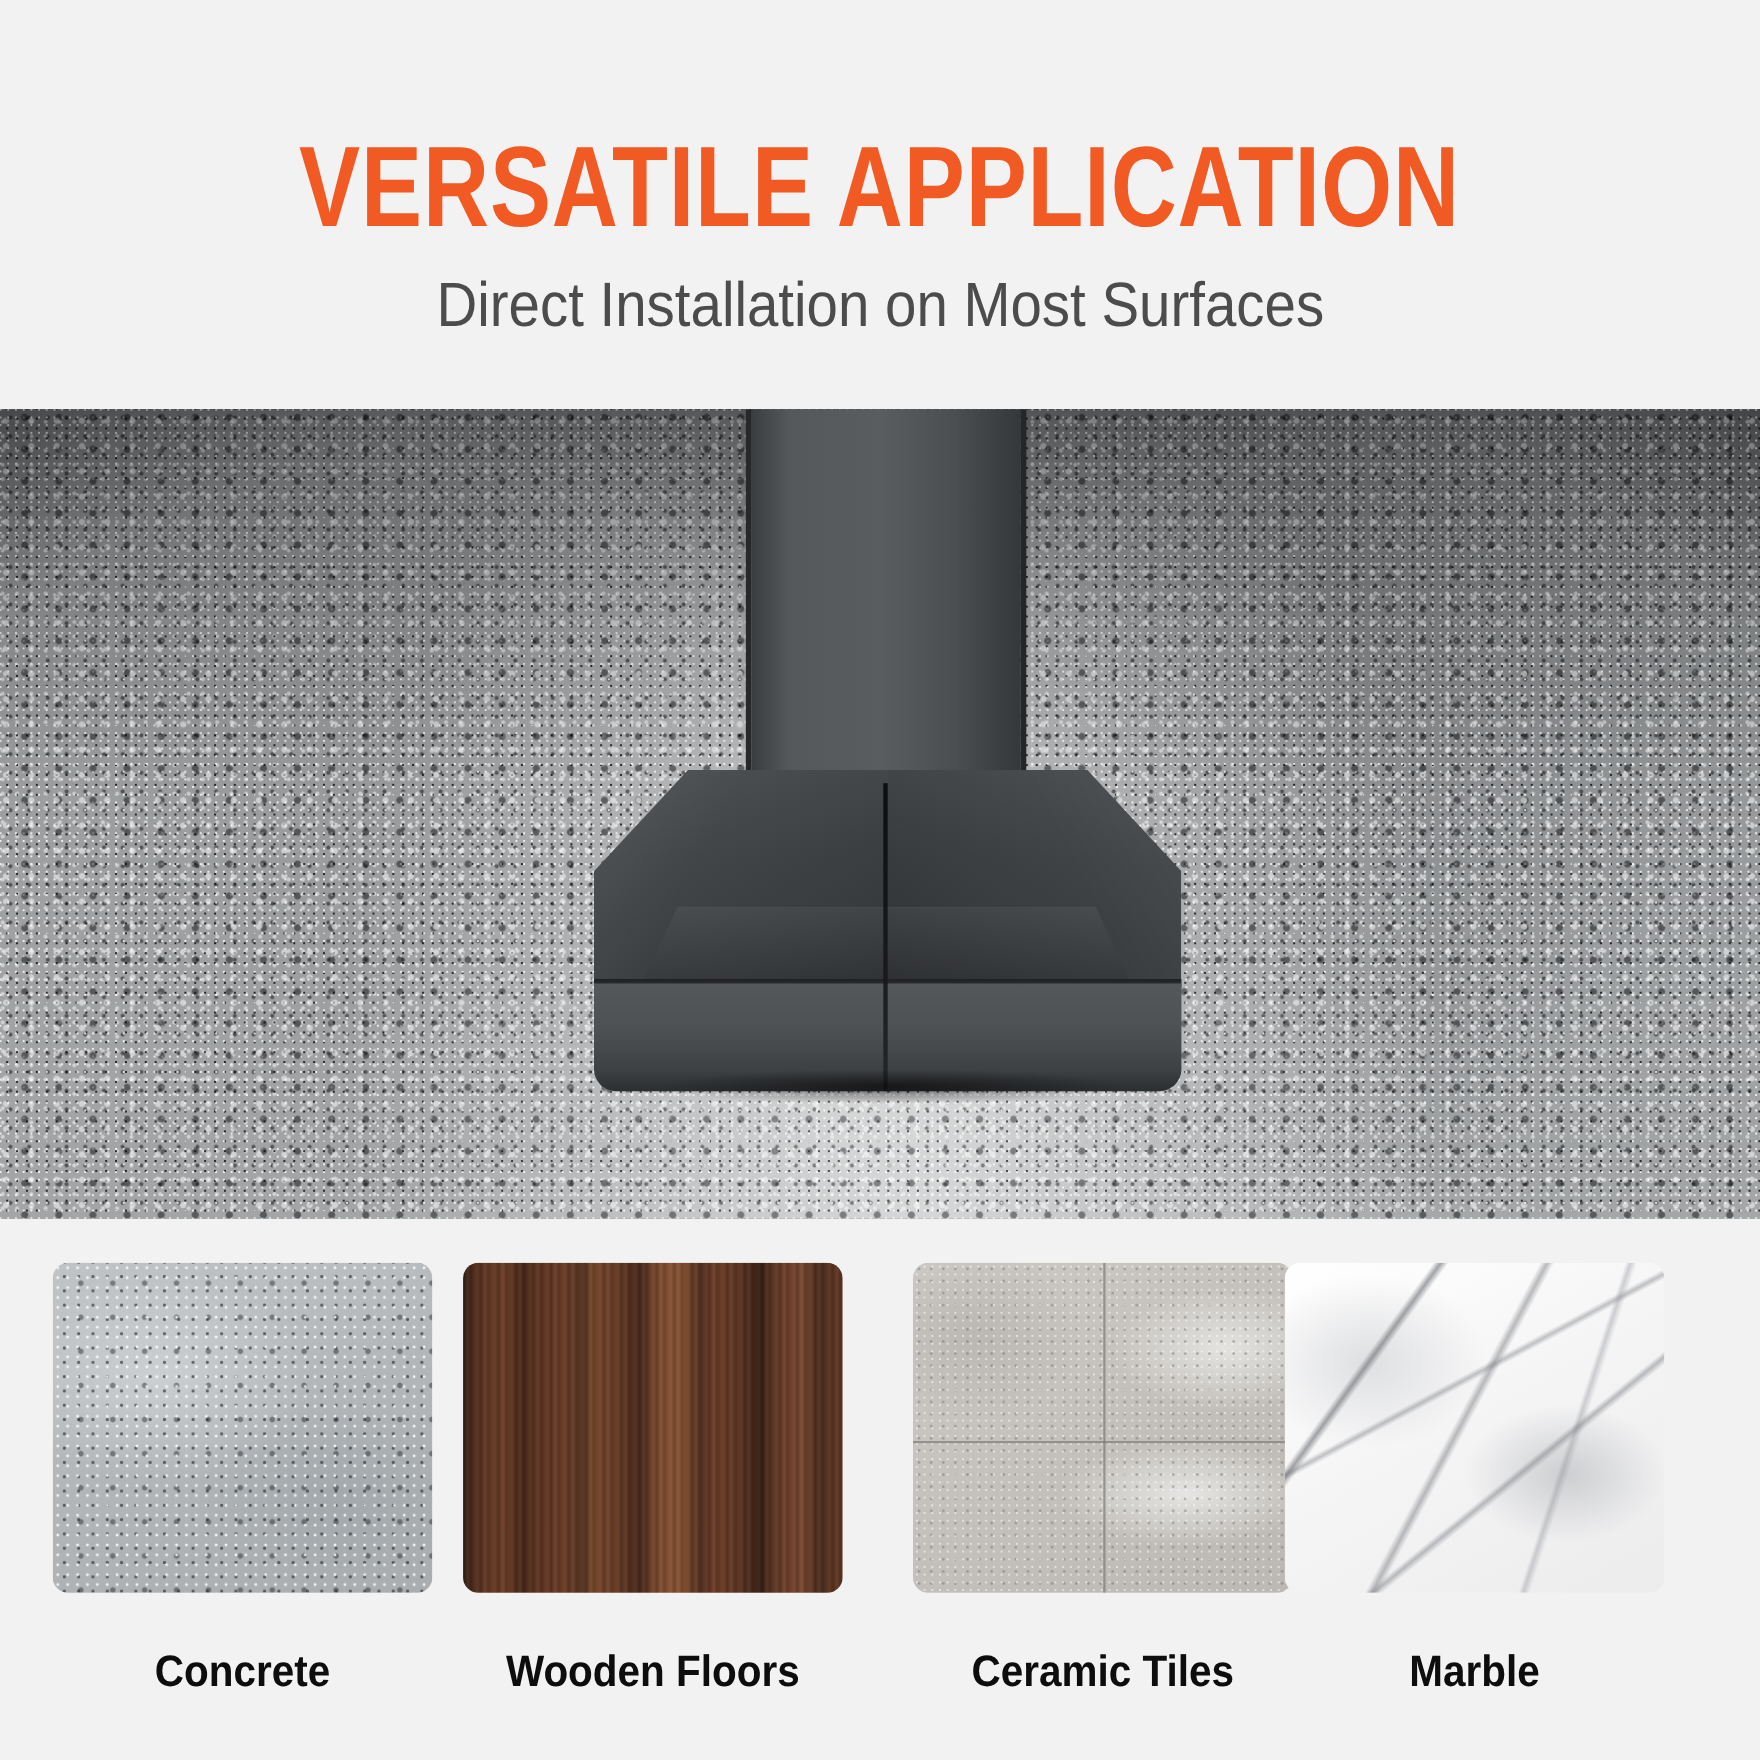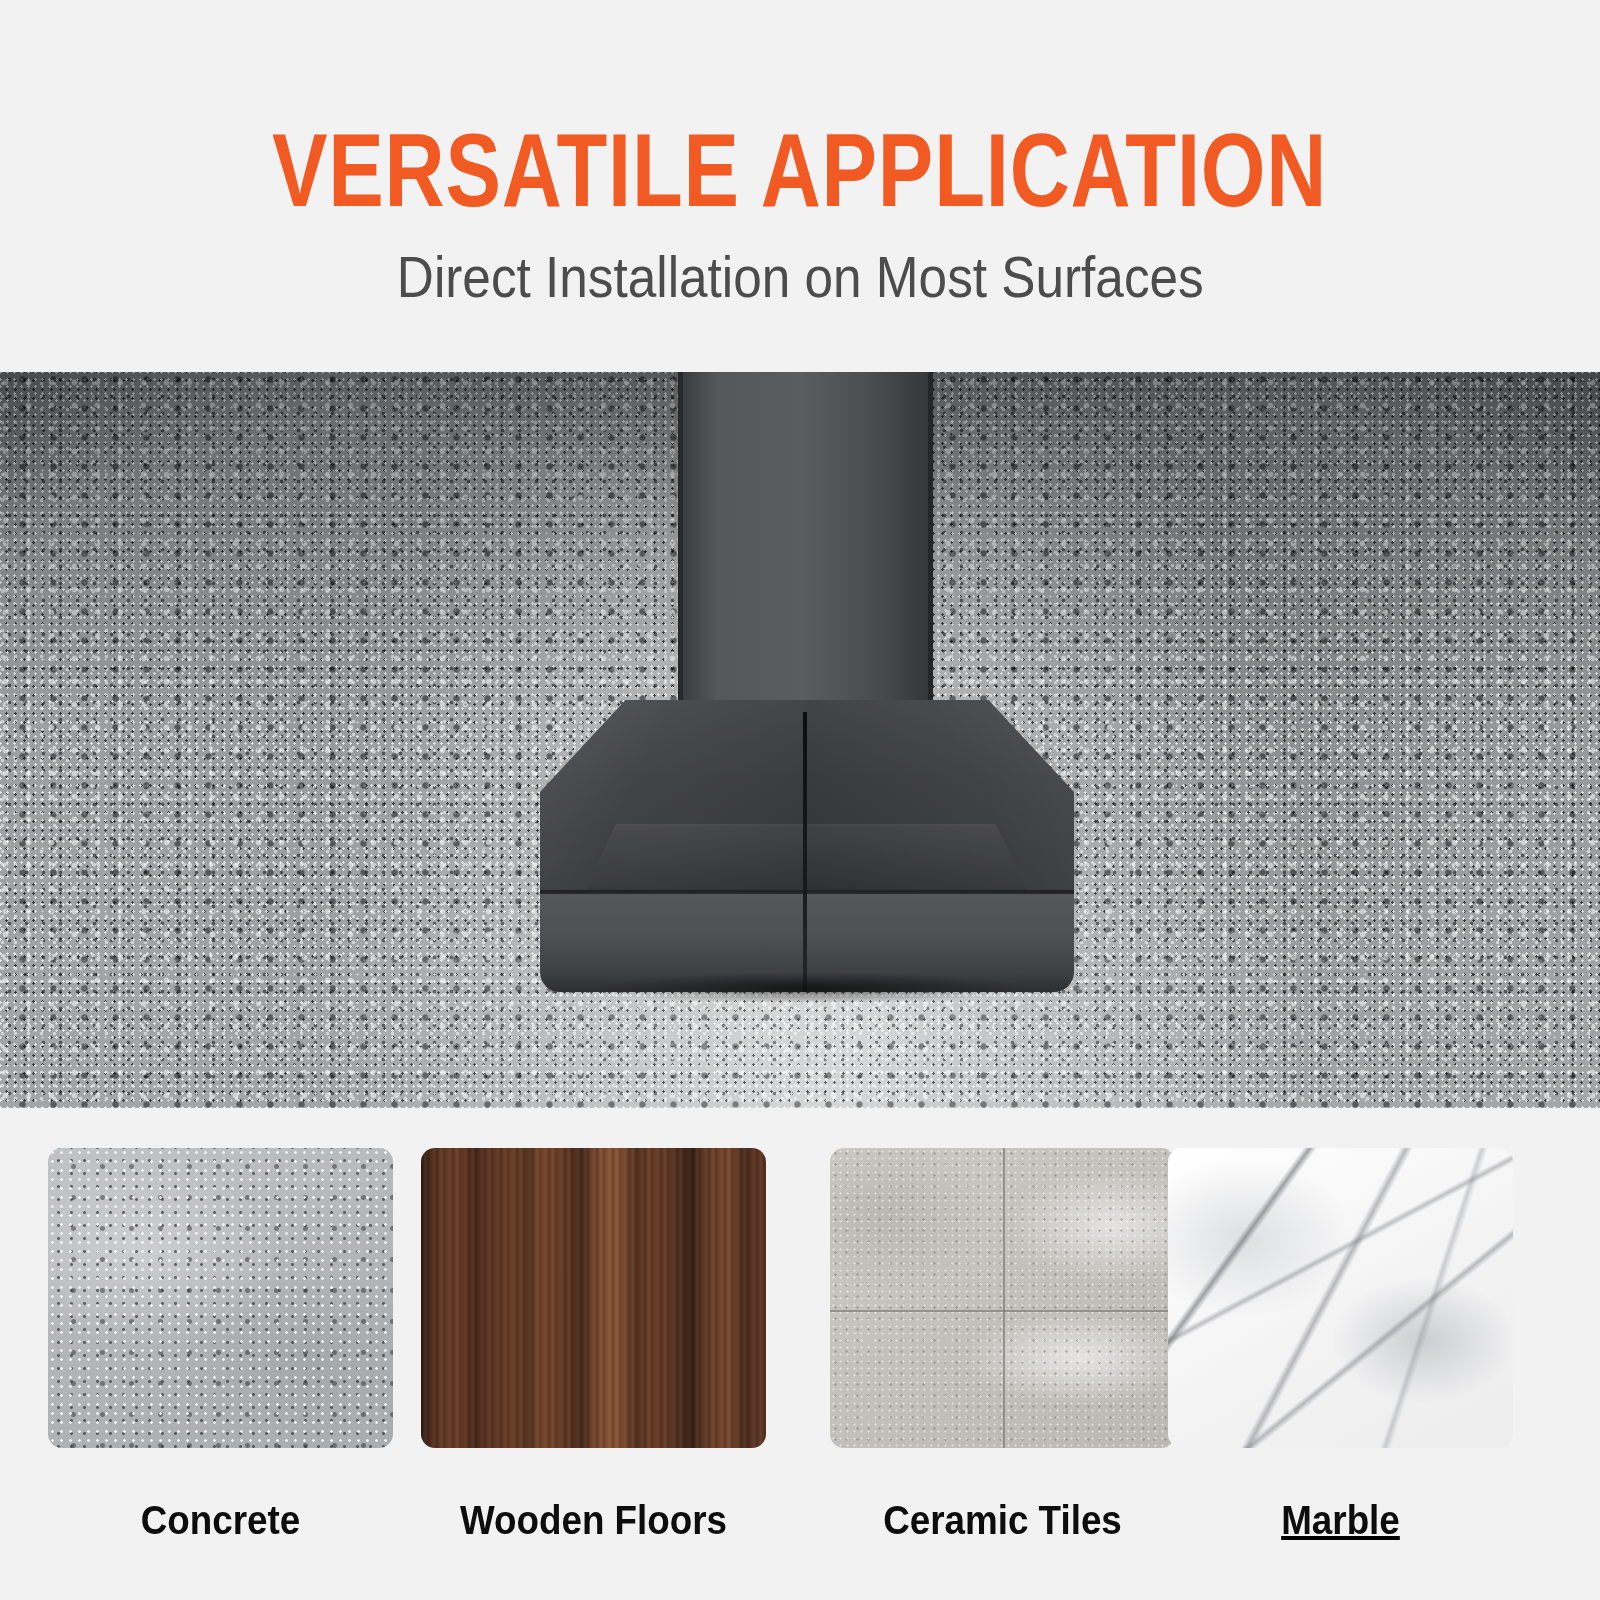--- a/index.html
+++ b/index.html
@@ -134,21 +134,21 @@
     background:radial-gradient(ellipse 300px 22px at 50% 50%, rgba(0,0,0,0.55), rgba(0,0,0,0) 72%);
   }
 
   
   .swatch-row { position:absolute; left:0; top:1108px; width:1600px; height:500px;
                 background:#f2f2f2; }
   .swatch-cell { position:absolute; top:40px; width:345px; }
   .swatch-cell.c0 { left:48px; }
   .swatch-cell.c1 { left:421px; }
   .swatch-cell.c2 { left:830px; }
-  .swatch-cell.c3 { left:1168px;text-decoration:underline; }
+  .swatch-cell.c3 { left:1168px; }
   .swatch { width:345px; height:300px; border-radius:14px; overflow:hidden; position:relative; }
   .swatch-label {
     margin-top:50px; text-align:center;
     font-family:"Liberation Sans Narrow","Liberation Sans", sans-serif;
     font-weight:bold; font-size:40px; color:#0d0d0d;
     transform:scaleX(0.92); white-space:nowrap;
   }
 
   
   .tex-concrete {

